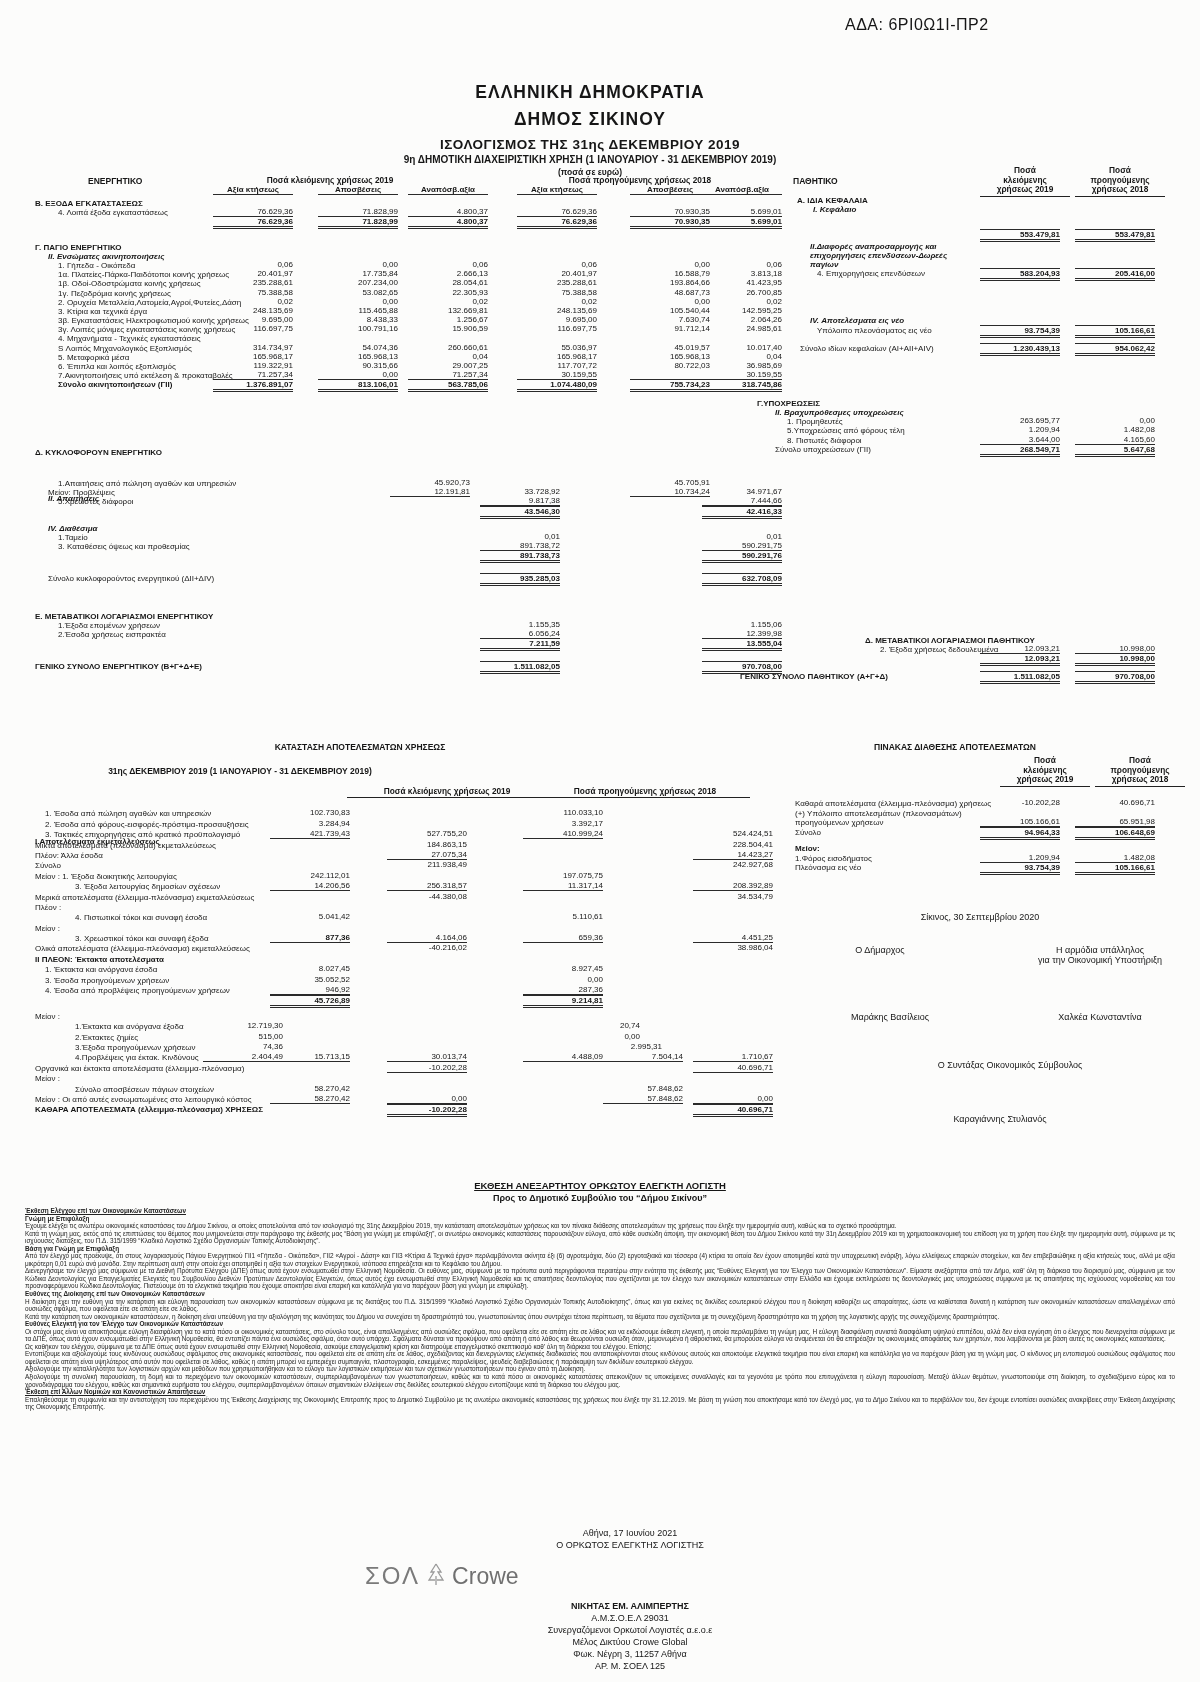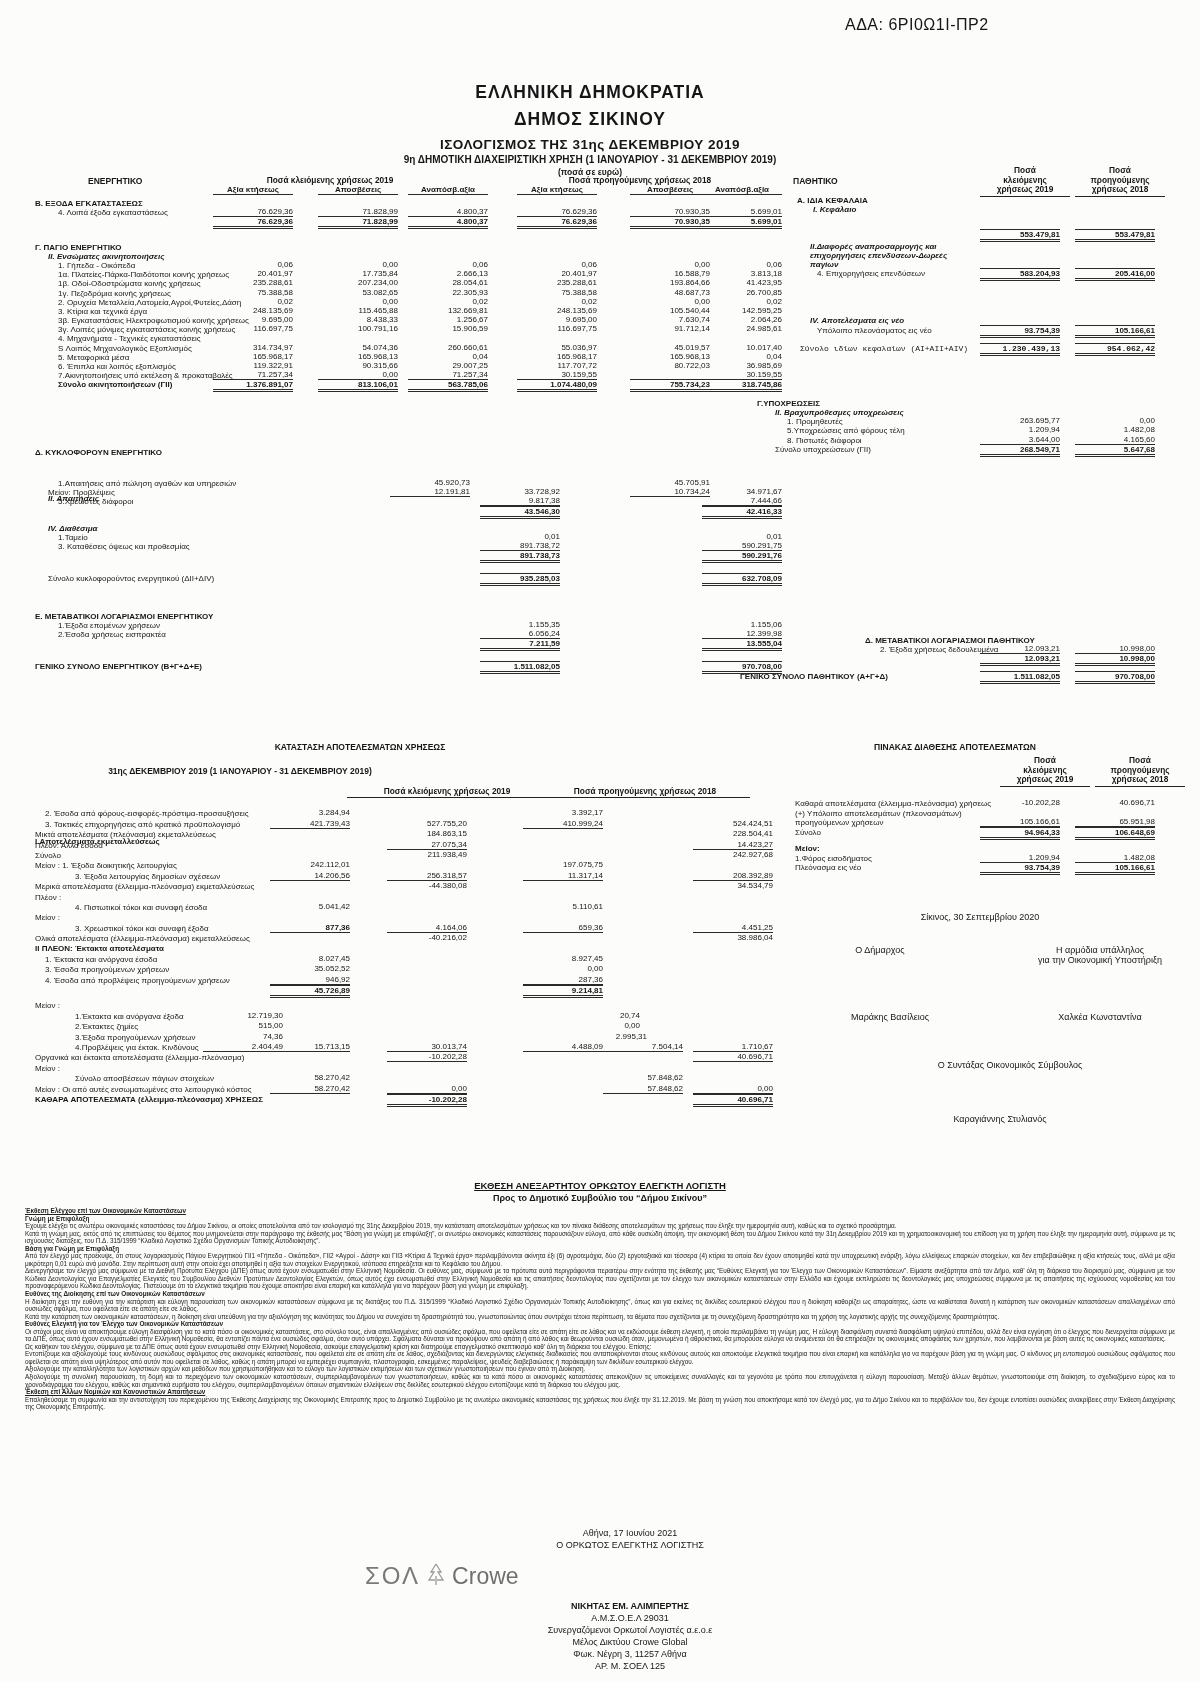--- a/index.html
+++ b/index.html
@@ -337,21 +337,21 @@
       <div style="height: 38px;"></div>
       <div class="trow s-h2" style="height: 9.2px;">
         <span class="lbl" style="left: 75px;">IV. Αποτελέσματα εις νέο</span>
       </div>
       <div class="trow s-n" style="height: 9.2px;">
         <span class="lbl" style="left: 82px;">Υπόλοιπο πλεονάσματος εις νέο</span>
         <span class="cell t" style="left: 245px; width: 80px;">93.754,39</span>
         <span class="cell t" style="left: 340px; width: 80px;">105.166,61</span>
       </div>
       <div style="height: 9px;"></div>
-      <div class="trow s-n" style="height: 9.2px; font-family: Liberation Mono, monospace;">
+      <div class="trow s-n" style="height: 9.2px;">
         <span class="lbl" style="left: 65px;">Σύνολο ιδίων κεφαλαίων (ΑΙ+ΑΙΙ+ΑΙV)</span>
         <span class="cell t" style="left: 245px; width: 80px;">1.230.439,13</span>
         <span class="cell t" style="left: 340px; width: 80px;">954.062,42</span>
       </div>
       <div style="height: 46px;"></div>
       <div class="trow s-h1" style="height: 9.2px;">
         <span class="lbl" style="left: 22px;">Γ.ΥΠΟΧΡΕΩΣΕΙΣ</span>
       </div>
       <div class="trow s-h2" style="height: 9.2px;">
         <span class="lbl" style="left: 40px;">ΙΙ. Βραχυπρόθεσμες υποχρεώσεις</span>
@@ -398,20 +398,25 @@
     </div>
 
   <div class="abs ctr t4" style="left:160px;top:742px;width:400px;">ΚΑΤΑΣΤΑΣΗ ΑΠΟΤΕΛΕΣΜΑΤΩΝ ΧΡΗΣΕΩΣ</div>
   <div class="abs ctr t4" style="left:60px;top:766px;width:360px;">31ης ΔΕΚΕΜΒΡΙΟΥ 2019 (1 ΙΑΝΟΥΑΡΙΟΥ - 31 ΔΕΚΕΜΒΡΙΟΥ 2019)</div>
   <div class="abs grp ul" style="left:347px;top:786px;width:200px;">Ποσά κλειόμενης χρήσεως 2019</div>
   <div class="abs grp ul" style="left:540px;top:786px;width:210px;">Ποσά προηγούμενης χρήσεως 2018</div>
 
   <div class="abs tbl" style="left:30px;top:799px;width:880px;">
       <div class="trow s-h1" style="height: 10.4px;">
         <span class="lbl" style="left: 5px; margin-top: 38px;">Ι.Αποτελέσματα εκμεταλλεύσεως</span>
+      </div>
+      <div class="trow s-n" style="height: 10.4px;">
+        <span class="lbl" style="left: 15px;">1.  Έσοδα από πώληση αγαθών και υπηρεσιών</span>
+        <span class="cell " style="left: 240px; width: 80px;">102.730,83</span>
+        <span class="cell " style="left: 493px; width: 80px;">110.033,10</span>
       </div>
       <div class="trow s-n" style="height: 10.4px;">
         <span class="lbl" style="left: 15px;">2.  Έσοδα από φόρους-εισφορές-πρόστιμα-προσαυξήσεις</span>
         <span class="cell " style="left: 240px; width: 80px;">3.284,94</span>
         <span class="cell " style="left: 493px; width: 80px;">3.392,17</span>
       </div>
       <div class="trow s-n" style="height: 10.4px;">
         <span class="lbl" style="left: 15px;">3.  Τακτικές επιχορηγήσεις από κρατικό προϋπολογισμό</span>
         <span class="cell u" style="left: 240px; width: 80px;">421.739,43</span>
         <span class="cell " style="left: 357px; width: 80px;">527.755,20</span>
@@ -505,21 +510,21 @@
         <span class="cell " style="left: 530px; width: 80px;">20,74</span>
       </div>
       <div class="trow s-n" style="height: 10.4px;">
         <span class="lbl" style="left: 45px;">2.Έκτακτες ζημίες</span>
         <span class="cell " style="left: 173px; width: 80px;">515,00</span>
         <span class="cell " style="left: 530px; width: 80px;">0,00</span>
       </div>
       <div class="trow s-n" style="height: 10.4px;">
         <span class="lbl" style="left: 45px;">3.Έξοδα προηγούμενων χρήσεων</span>
         <span class="cell " style="left: 173px; width: 80px;">74,36</span>
-        <span class="cell " style="left: 537px; width: 80px;">2.995,31</span>
+        <span class="cell " style="left: 552px; width: 80px;">2.995,31</span>
       </div>
       <div class="trow s-n" style="height: 10.4px;">
         <span class="lbl" style="left: 45px;">4.Προβλέψεις για έκτακ. Κινδύνους</span>
         <span class="cell u" style="left: 173px; width: 80px;">2.404,49</span>
         <span class="cell u" style="left: 240px; width: 80px;">15.713,15</span>
         <span class="cell u" style="left: 357px; width: 80px;">30.013,74</span>
         <span class="cell u" style="left: 493px; width: 80px;">4.488,09</span>
         <span class="cell u" style="left: 573px; width: 80px;">7.504,14</span>
         <span class="cell u" style="left: 663px; width: 80px;">1.710,67</span>
       </div>

